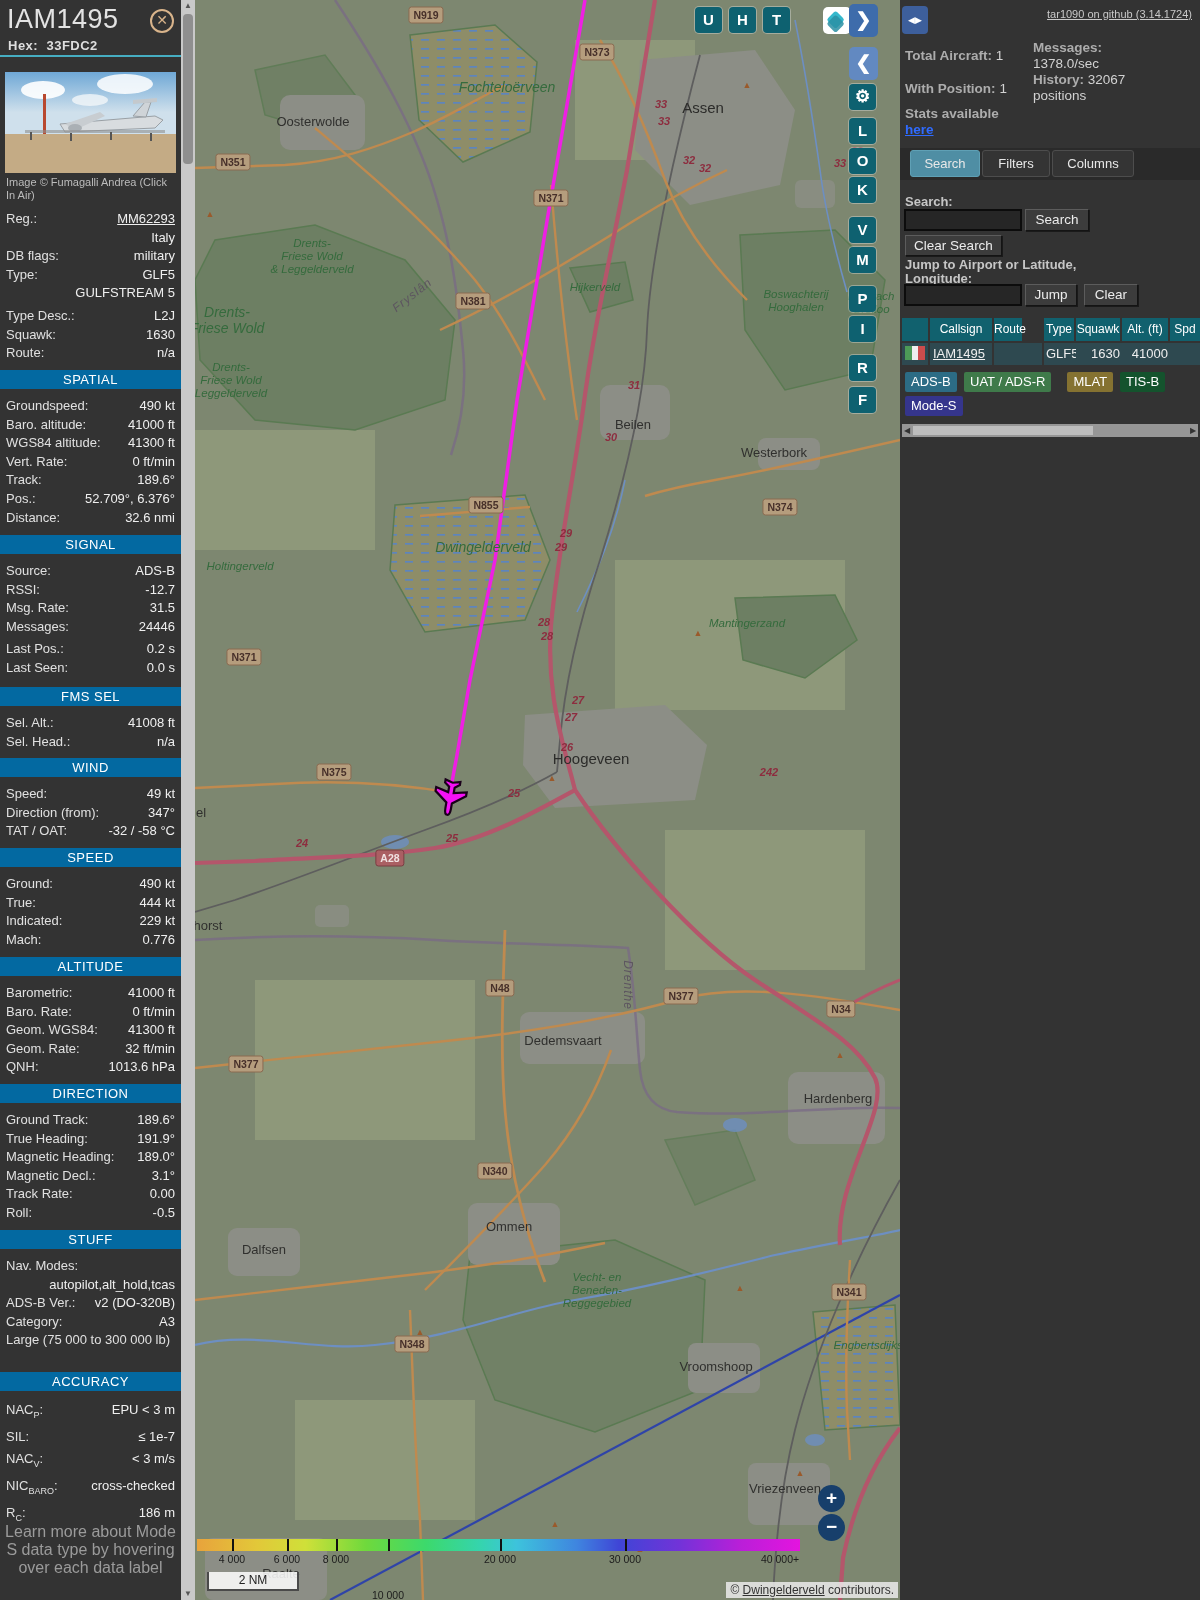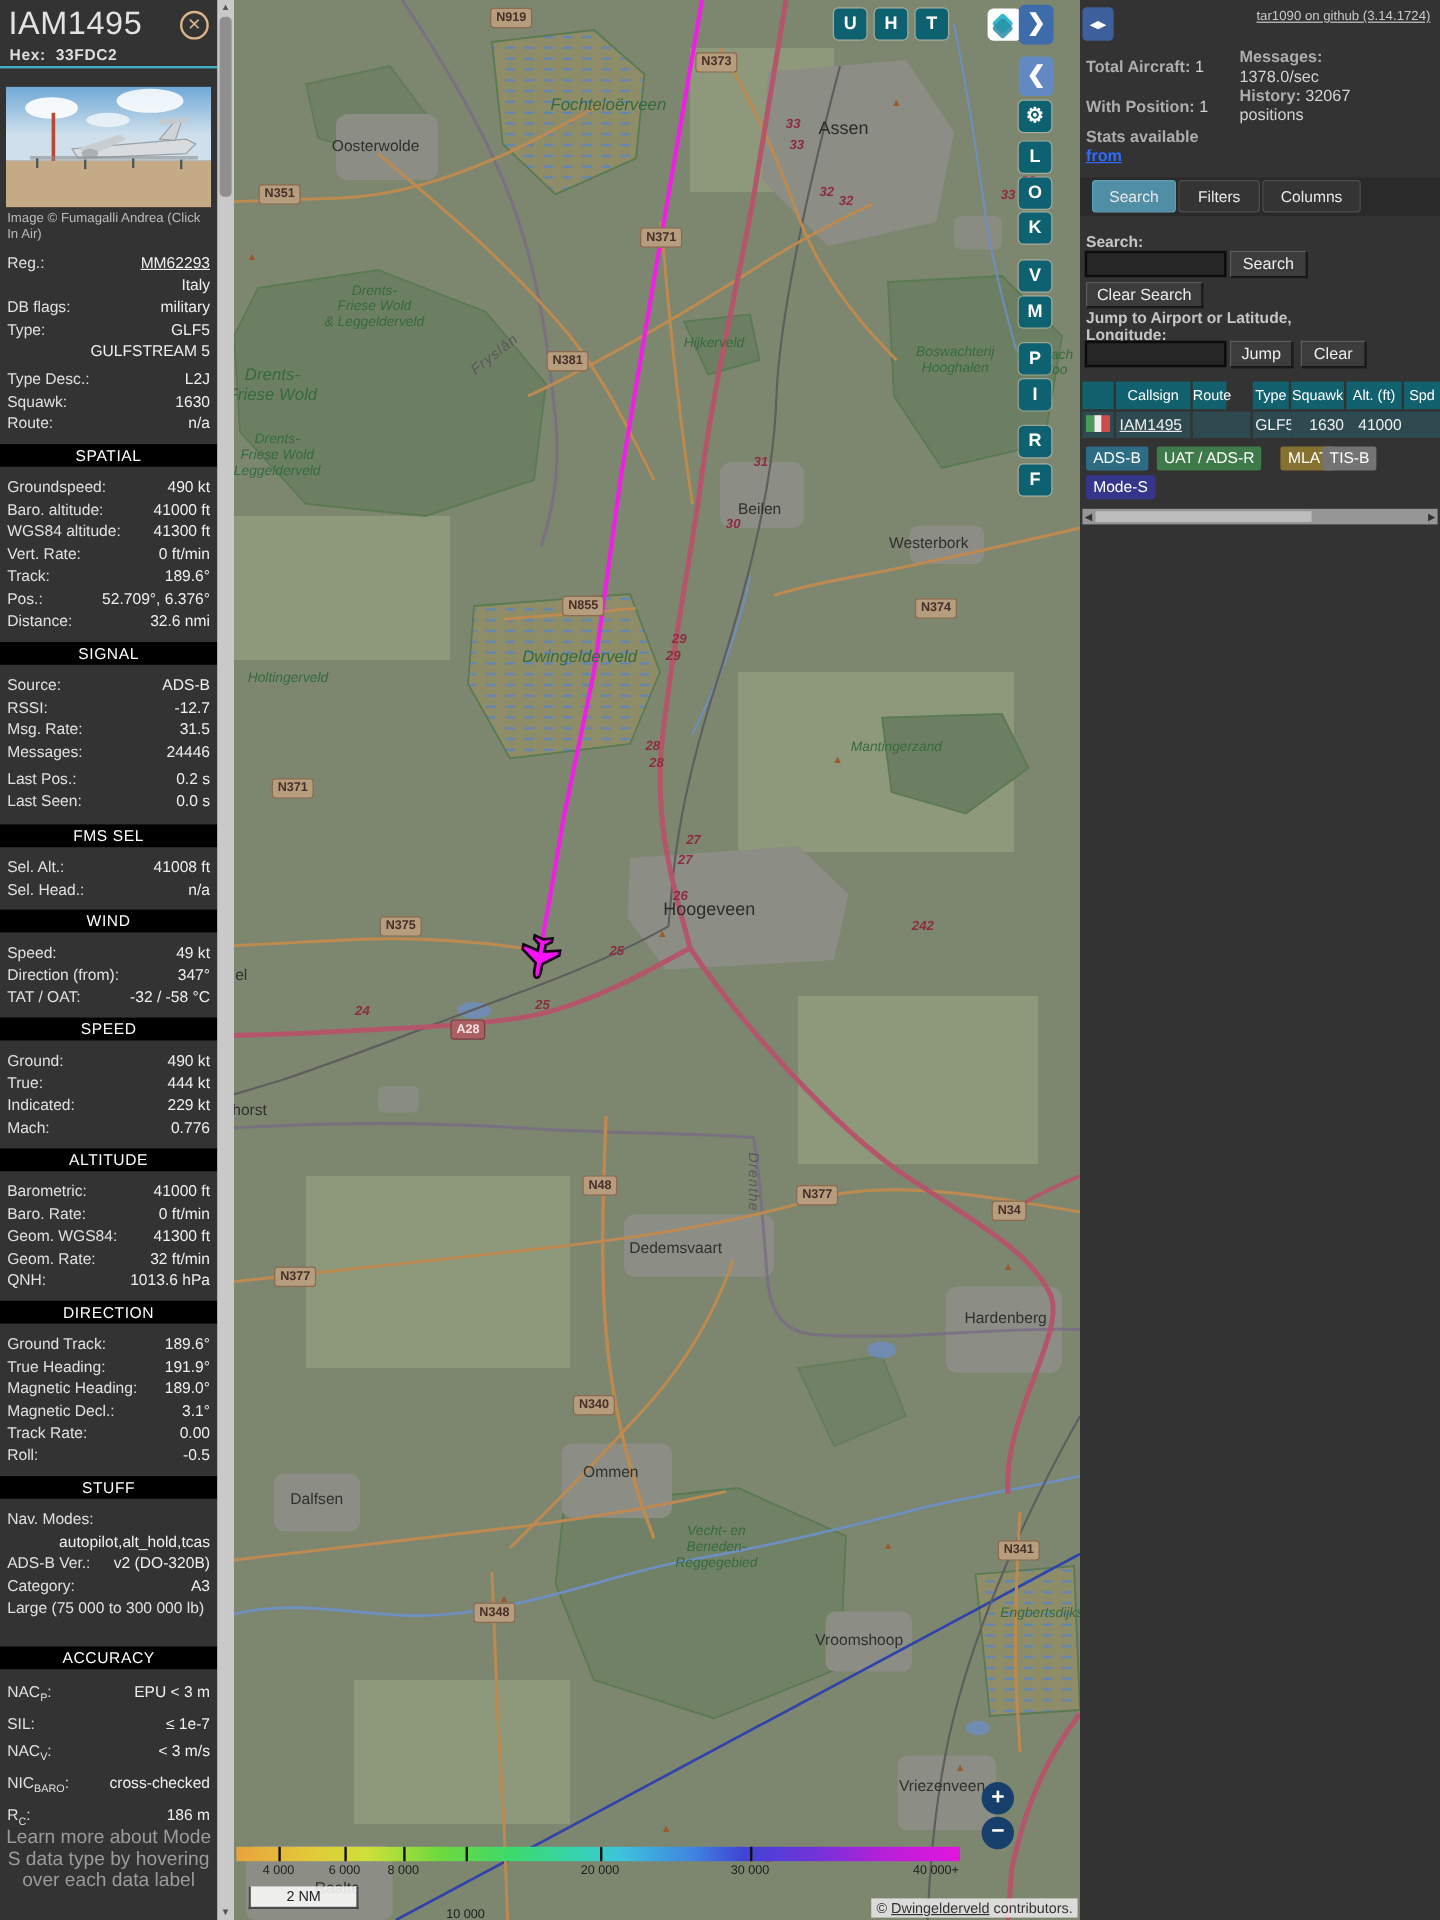--- a/index.html
+++ b/index.html
@@ -14,21 +14,21 @@
   #sb-div{position:absolute;left:0;top:55px;width:181px;height:2px;background:#46aec2;}
   #sb-photo{position:absolute;left:5px;top:72px;width:171px;height:101px;overflow:hidden;}
   #sb-caption{position:absolute;left:6px;top:176px;width:170px;font-size:11px;line-height:13px;color:#bcbcbc;}
   .rows{position:absolute;left:6px;width:169px;}
   .row{display:flex;justify-content:space-between;font-size:13px;line-height:18.6px;color:#e6e6e6;}
   .row .lab{color:#e0e0e0;white-space:nowrap;}
   .row .val{color:#efefef;text-align:right;flex:1;}
   .row.gap{margin-top:4px;}
   .row a{color:#efefef;text-decoration:underline;}
   sub{font-size:9px;}
-  .sec-head{position:absolute;left:0;width:181px;height:19px;background:#000000;color:#fff;
+  .sec-head{position:absolute;left:0;width:181px;height:19px;background:#0369a1;color:#fff;
     font-size:13px;line-height:19px;text-align:center;letter-spacing:.5px;}
   #sb-footer{position:absolute;left:5px;top:1523px;width:171px;text-align:center;
     color:#9b9b9b;font-size:16px;line-height:18px;}
   
   #sb-scroll{position:absolute;left:181px;top:0;width:14px;height:1600px;background:#c9c9c9;}
   #sb-scroll .arr{position:absolute;left:0;width:14px;height:12px;color:#555;font-size:8px;text-align:center;line-height:12px;}
   #sb-thumb{position:absolute;left:2px;top:14px;width:10px;height:150px;background:#8f8f8f;border-radius:4px;}
   
   #map{position:absolute;left:195px;top:0;width:705px;height:1600px;background:#7d8770;overflow:hidden;}
   #mapsvg{position:absolute;left:0;top:0;}
@@ -604,21 +604,21 @@
 </div>
 
 <div id="panel">
   <div id="p-nav">◀▶</div>
   <div id="p-link"><a href="#" style="text-decoration:underline">tar1090 on github (3.14.1724)</a></div>
 
   <div class="pstat" style="left:5px;top:48px"><b>Total Aircraft:</b> <span>1</span></div>
   <div class="pstat" style="left:133px;top:40px;width:160px"><b>Messages:</b><br><span>1378.0/sec</span></div>
   <div class="pstat" style="left:5px;top:81px"><b>With Position:</b> <span>1</span></div>
   <div class="pstat" style="left:133px;top:72px;width:160px"><b>History:</b> <span>32067</span><br><span>positions</span></div>
-  <div class="pstat" style="left:5px;top:106px"><b>Stats available</b><br><a id="p-here" href="#">from</a></div>
+  <div class="pstat" style="left:5px;top:106px"><b>Stats available</b><br><a id="p-here" href="#">here</a></div>
 
   <div id="p-tabs">
       <div class="ptab active" style="left: 10px; width: 68px;">Search</div>
       <div class="ptab" style="left: 82px; width: 66px;">Filters</div>
       <div class="ptab" style="left: 152px; width: 80px;">Columns</div>
     </div>
 
   <div class="plabel" style="left:5px;top:194px">Search:</div>
   <input class="pinput" style="left: 4px; top: 209px; width: 108px;">
   <div class="pbtn" style="left:125px;top:209px;width:62px;height:20px;line-height:20px">Search</div>
@@ -648,21 +648,21 @@
       <div class="td" style="left: 92px; width: 48px;"></div>
       <div class="td" style="left: 142px; width: 30px; padding-left: 2px;">GLF5</div>
       <div class="td num" style="left: 174px; width: 44px;">1630</div>
       <div class="td num" style="left: 220px; width: 46px;">41000</div>
       <div class="td num" style="left: 268px; width: 30px;"></div>
     </div>
   <div id="p-badges">
       <div class="lbadge" style="background: rgb(44, 108, 133); left: 5px; top: 372px; position: absolute;">ADS-B</div>
       <div class="lbadge" style="background: rgb(63, 122, 74); left: 64px; top: 372px; position: absolute;">UAT / ADS-R</div>
       <div class="lbadge" style="background: rgb(133, 114, 49); left: 167.4px; top: 372px; position: absolute;">MLAT</div>
-      <div class="lbadge" style="background: #737373; left: 202px; top: 372px; position: absolute;">TIS-B</div>
+      <div class="lbadge" style="background: #14532d; left: 220px; top: 372px; position: absolute;">TIS-B</div>
       <div class="lbadge" style="background: rgb(53, 53, 140); left: 5px; top: 396px; position: absolute;">Mode-S</div>
     </div>
 
   <div id="p-hscroll">
     <div class="harr" style="left:0">◀</div>
     <div id="p-hthumb"></div>
     <div class="harr" style="right:0">▶</div>
   </div>
 </div>
 

